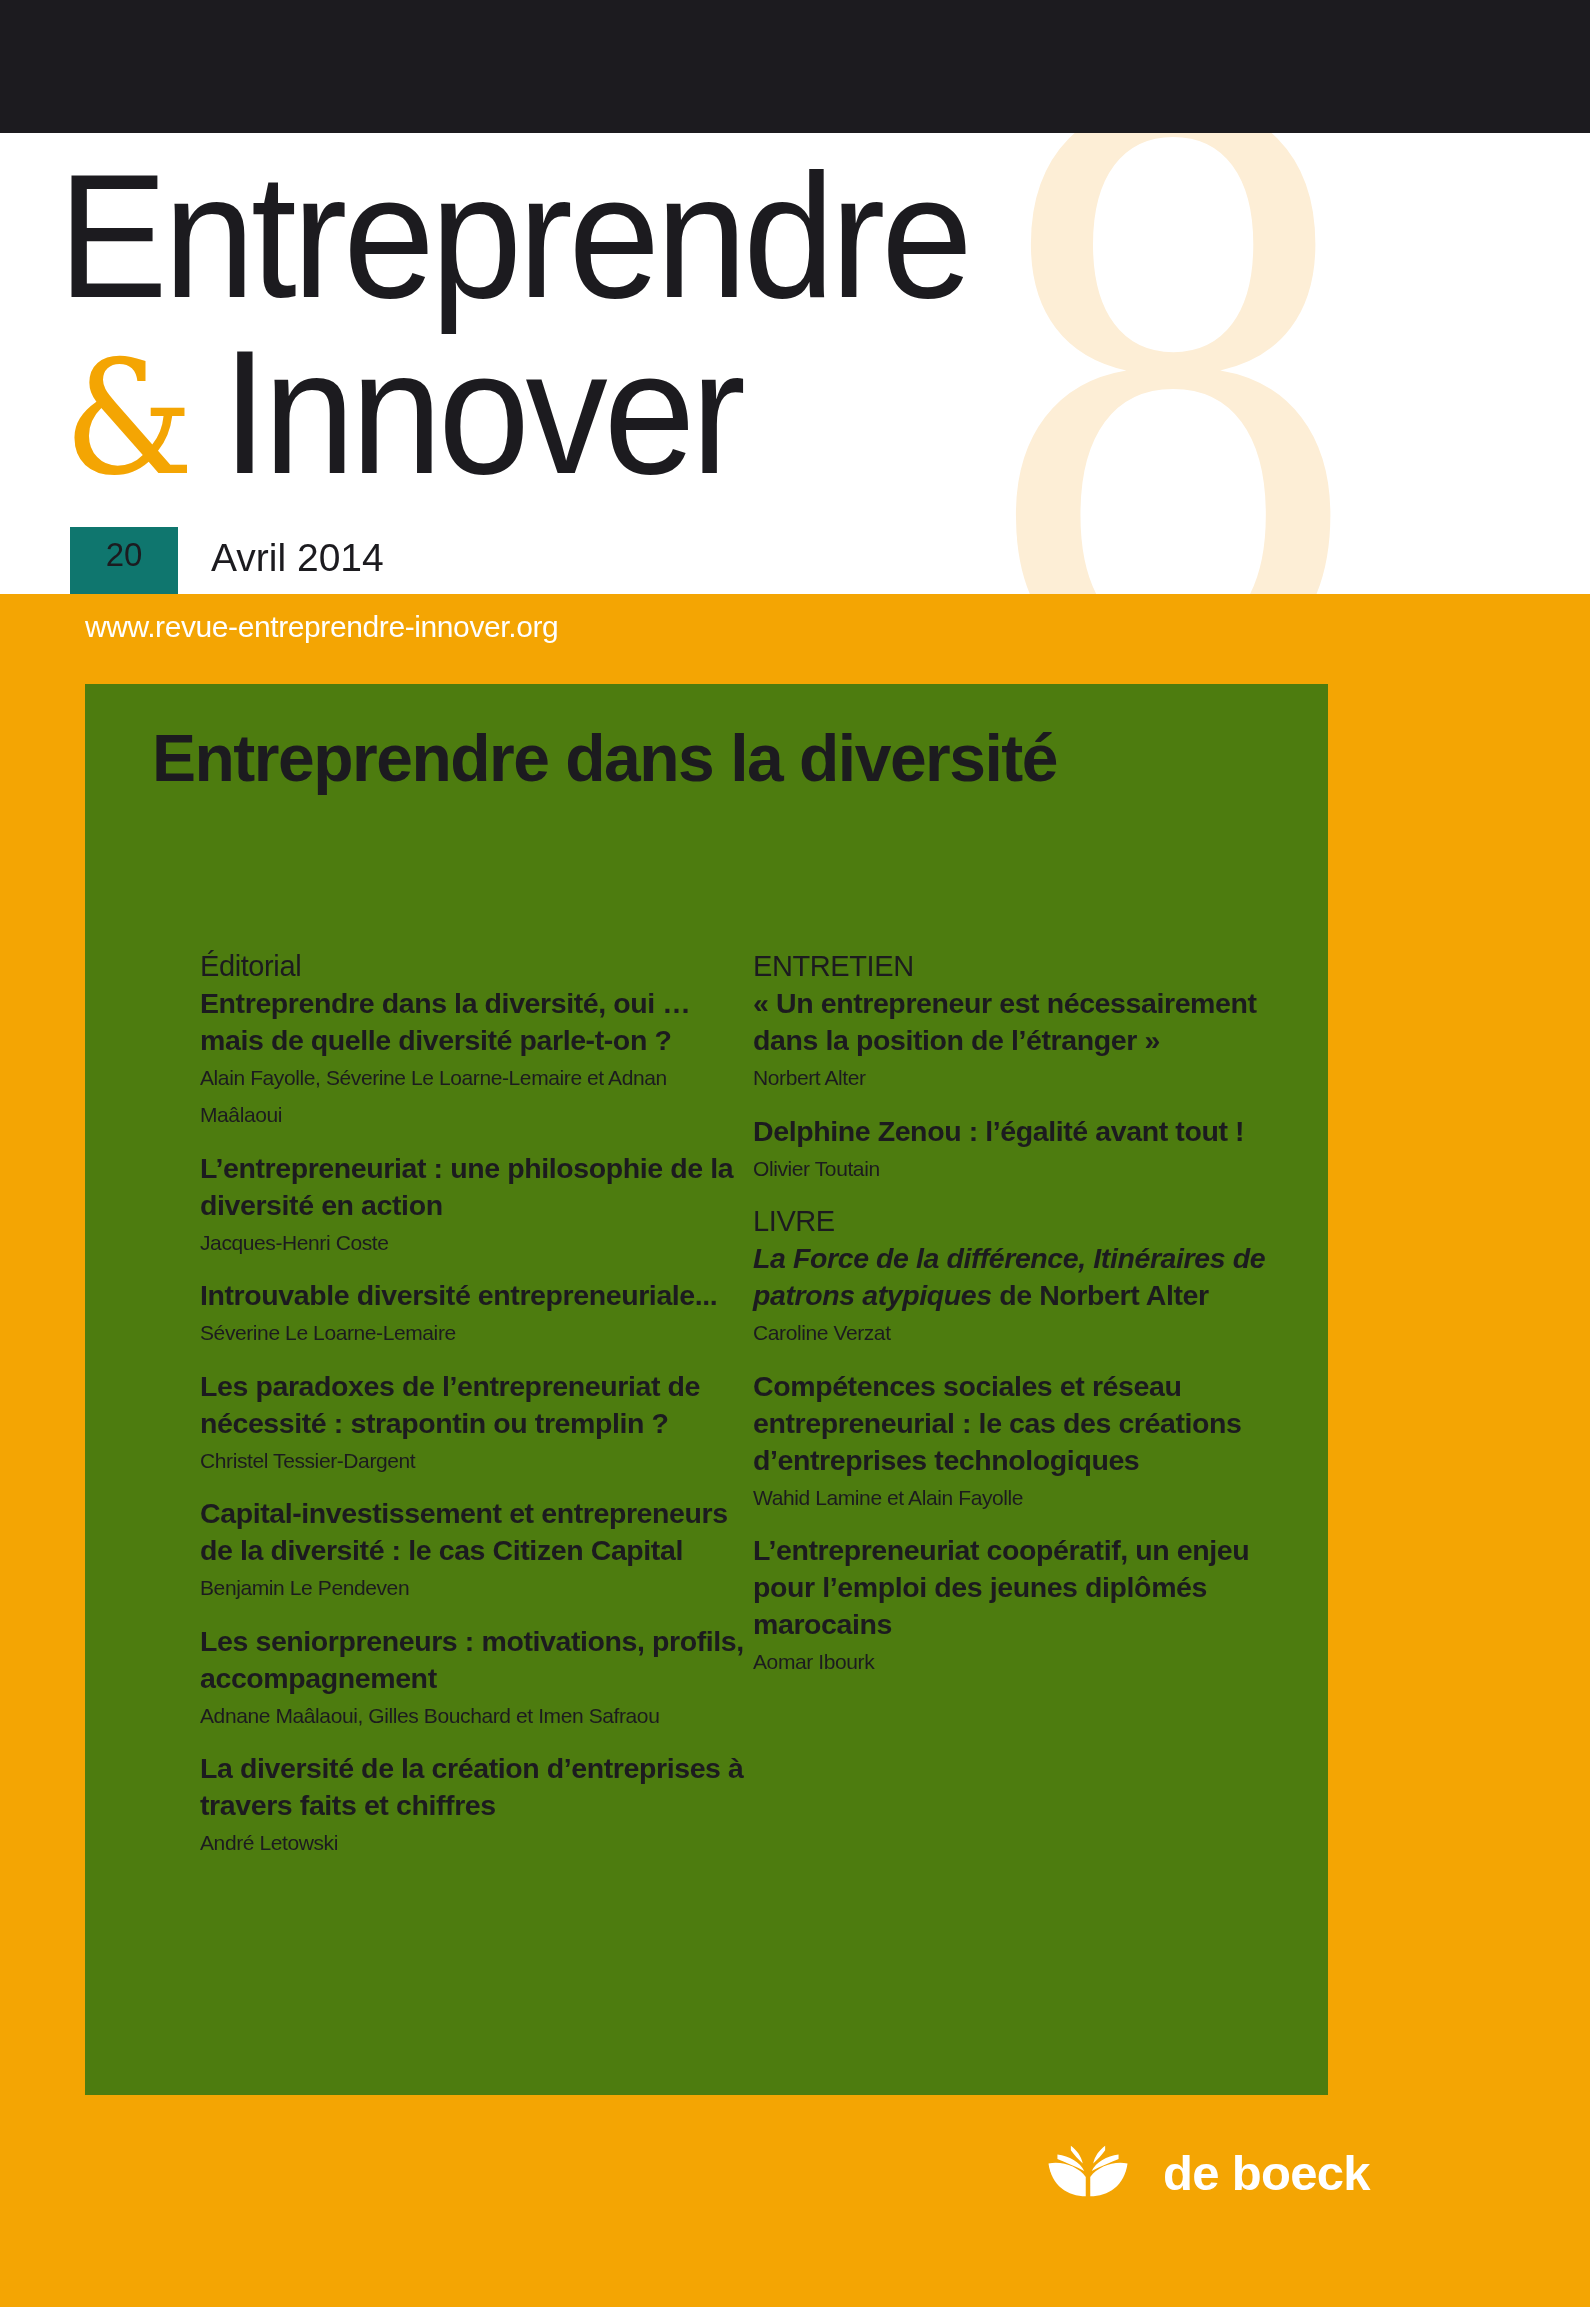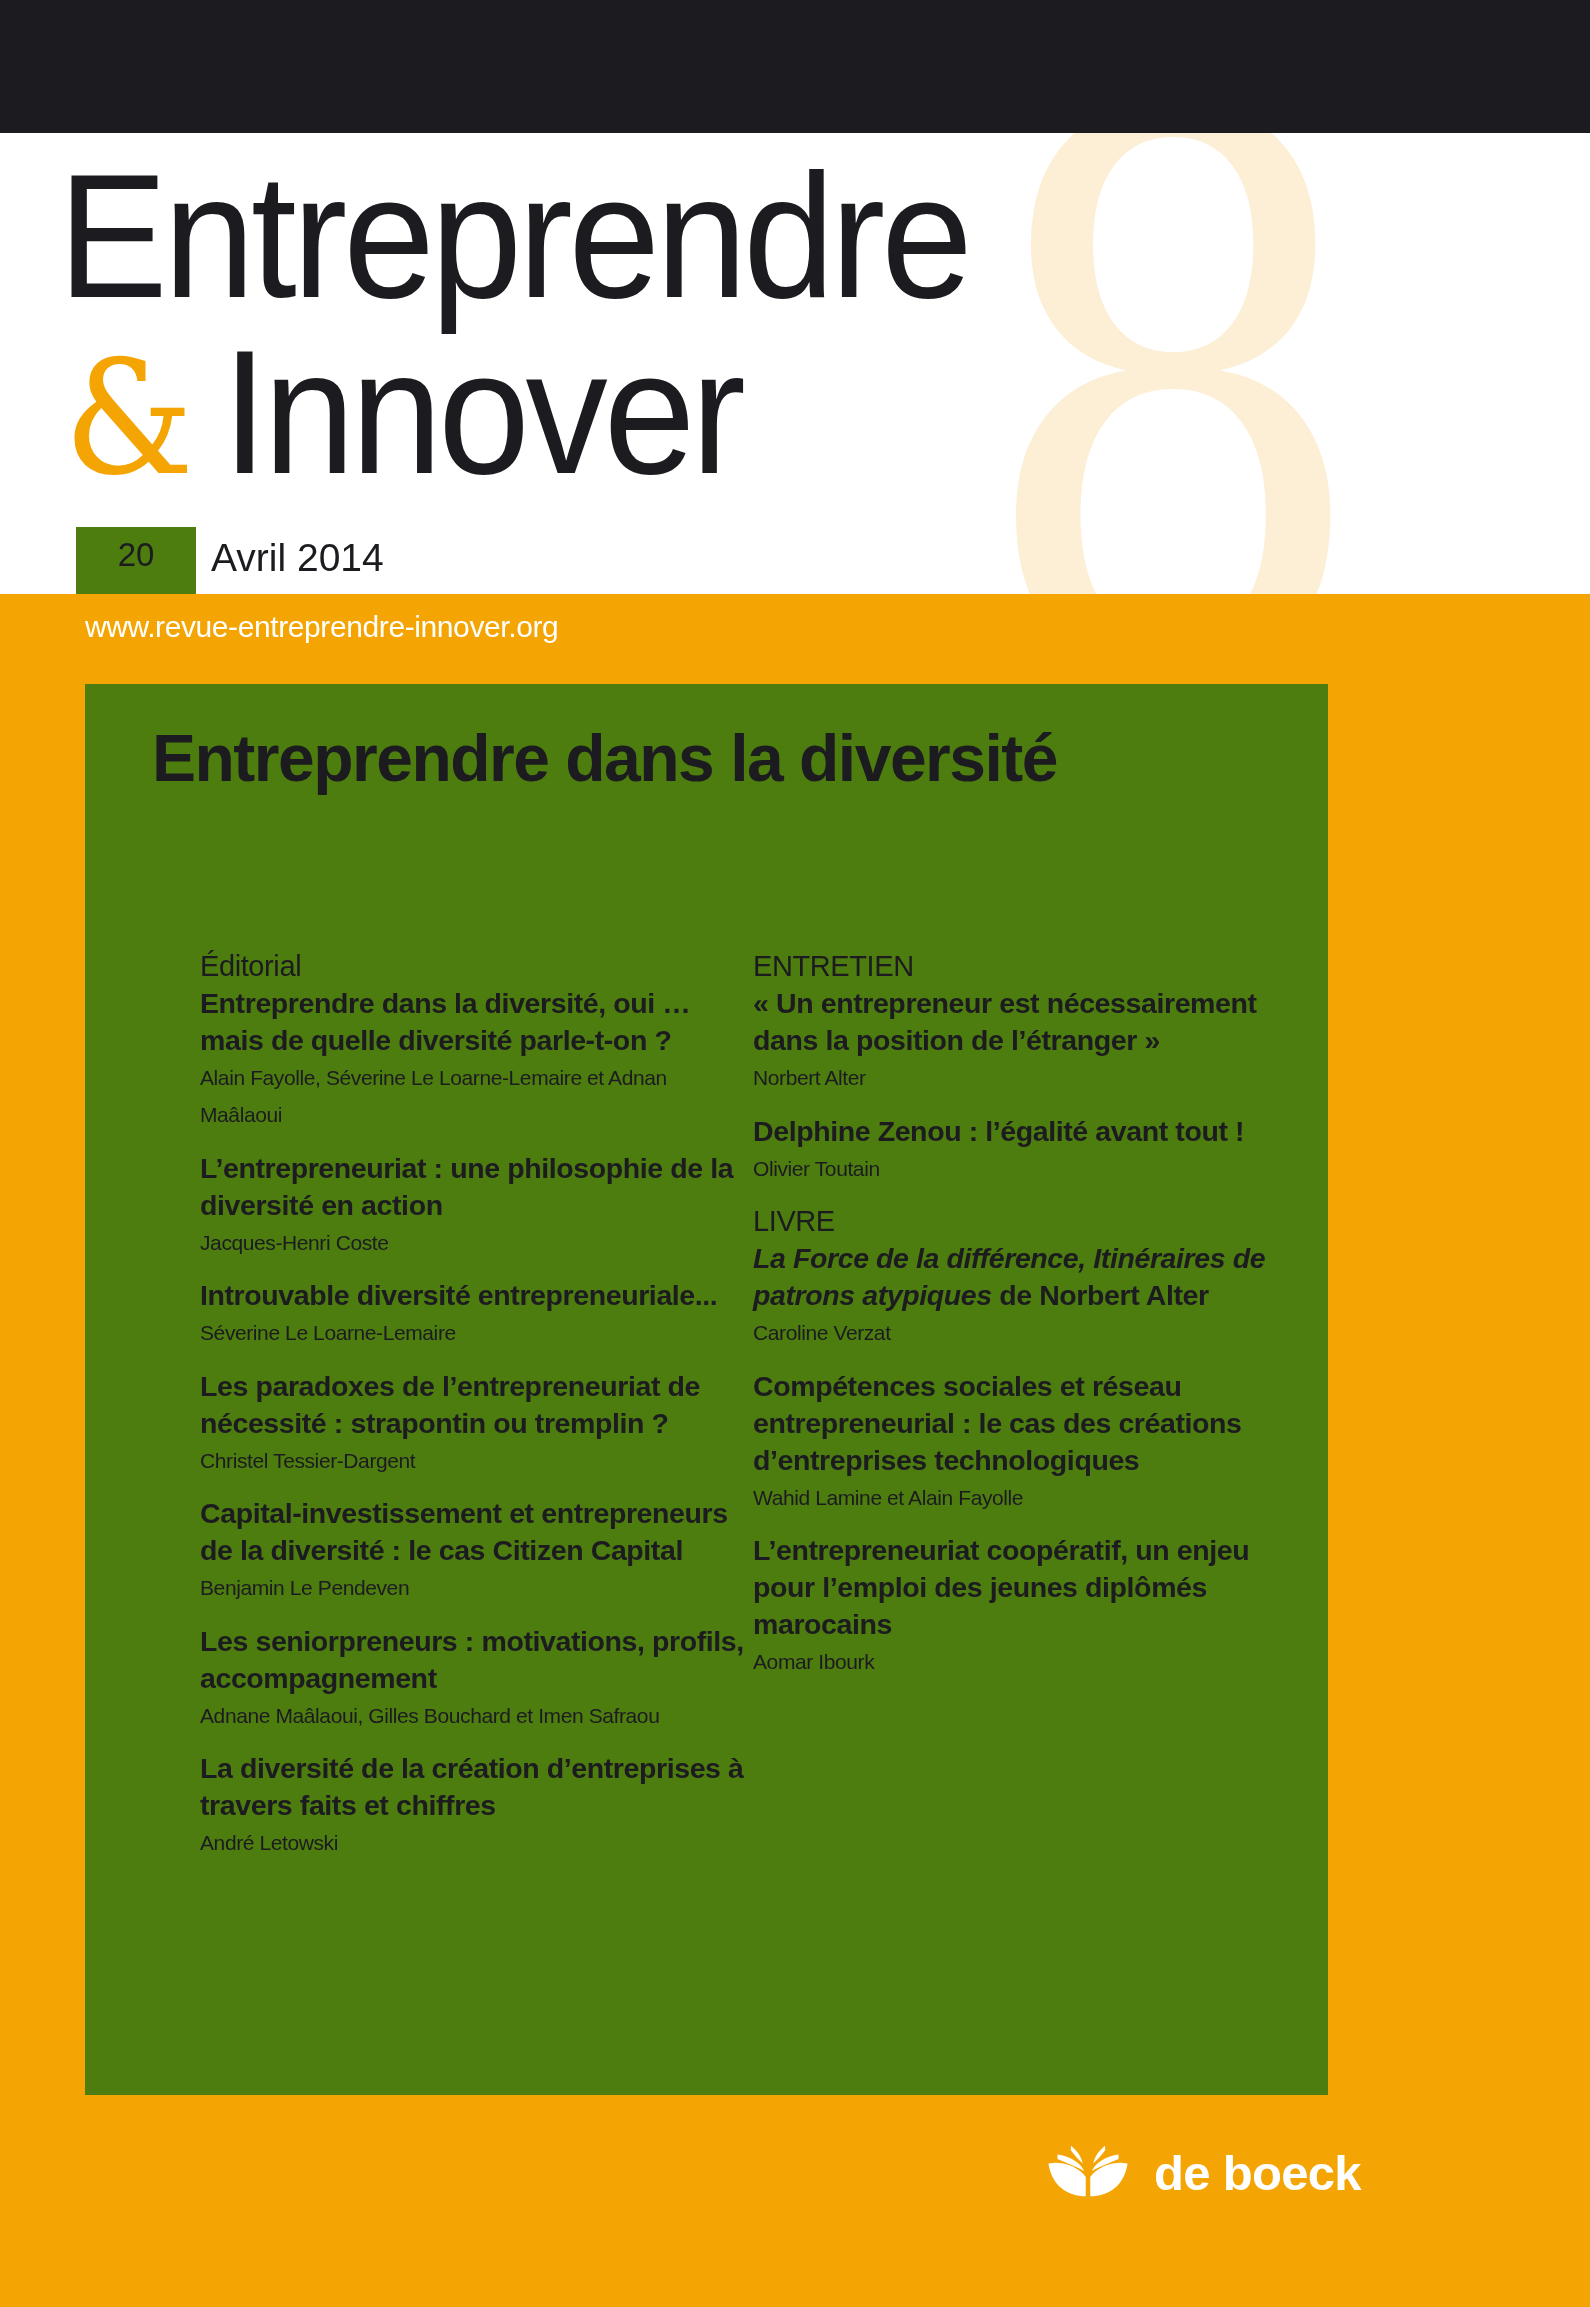--- a/index.html
+++ b/index.html
@@ -24,42 +24,42 @@
     transform: scaleX(0.93); transform-origin: left top; white-space: nowrap;
   }
   .title-line2 {
     position: absolute; left: 64px; top: 191px; margin: 0; white-space: nowrap;
     font-size: 177px; line-height: 1; letter-spacing: -4.5px;
     transform: scaleX(0.93); transform-origin: left top;
   }
   .amp { font-family: "DejaVu Serif", serif; color: #f4a503; font-size: 157px; letter-spacing: 0; }
   .innover { font-family: "Liberation Sans", sans-serif; color: #1c1b1f; margin-left: 30px; }
   .issue-box {
-    position: absolute; left: 76px; top: 527px; width: 120px; height: 67px;
-    background: #4d7c0f; display: flex; align-items: flex-start; justify-content: center;
+    position: absolute; left: 70px; top: 527px; width: 108px; height: 67px;
+    background: #0f766e; display: flex; align-items: flex-start; justify-content: center;
   }
   .issue-num { font-size: 33px; margin-top: 9px; color: #1c1b1f; }
   .issue-date { position: absolute; left: 211px; top: 536px; font-size: 39px; color: #1c1b1f; }
   .website { position: absolute; left: 85px; top: 610px; font-size: 30px; color: #ffffff; letter-spacing: -0.4px; }
   .content-box {
     position: absolute; left: 85px; top: 684px; width: 1243px; height: 1411px; background: #4d7c0f;
   }
   .dossier-title {
     position: absolute; left: 67px; top: 36px; margin: 0;
     font-size: 66px; font-weight: 700; letter-spacing: -1.5px; color: #1c1b1f; white-space: nowrap;
   }
   .col { position: absolute; top: 264px; width: 547px; }
   .col.left { left: 115px; }
   .col.right { left: 668px; }
   .section-label { font-size: 29px; font-weight: 400; line-height: 37px; letter-spacing: -0.4px; }
   .entry { margin-bottom: 16.5px; }
   .entry-title { font-size: 28.5px; font-weight: 700; line-height: 37px; letter-spacing: -0.4px; margin: 0; }
   .entry-title .it { font-style: italic; }
   .entry-author { font-size: 21px; font-weight: 400; line-height: 37px; letter-spacing: -0.4px; margin: 0; }
-  .logo { position: absolute; left: 1047px; top: 2144px; display: flex; align-items: center; gap: 25px; }
+  .logo { position: absolute; left: 1047px; top: 2144px; display: flex; align-items: center; gap: 34px; }
   .logo-text { font-size: 49px; font-weight: 700; color: #ffffff; letter-spacing: -0.7px; }
 </style>
 </head>
 <body>
 
 <div class="topbar"></div>
 
 <div class="header">
   <div class="big-eight">8</div>
   <h1 class="title-line1">Entreprendre</h1>

